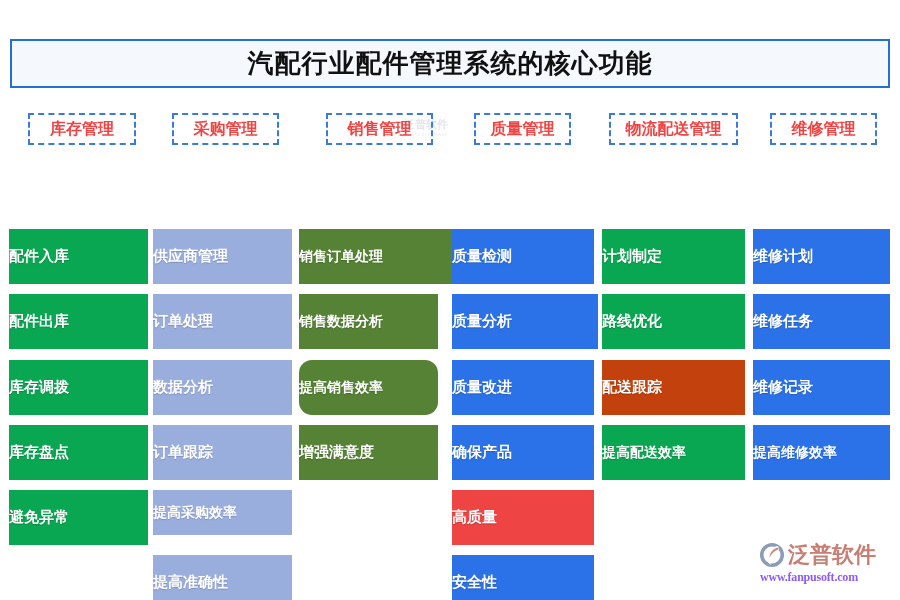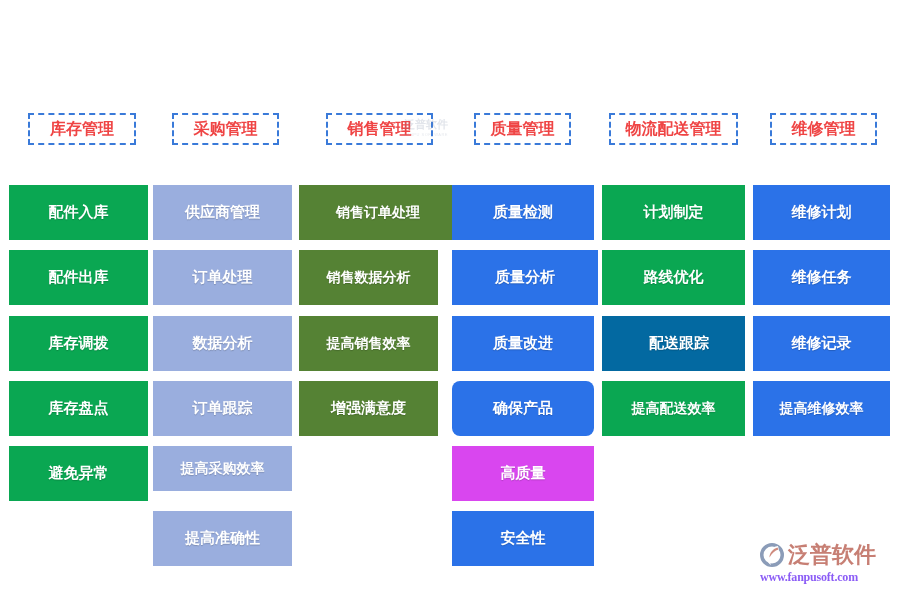--- a/index.html
+++ b/index.html
@@ -59,21 +59,21 @@
     color: #ef4444;
     white-space: nowrap;
   }
 
   
   .cell {
     position: absolute;
     height: 55px;
     display: flex;
     align-items: center;
-    justify-content: center;
+    margin-top: 44px;
   }
   .cell span {
     font-size: 15px;
     font-weight: bold;
     color: #ffffff;
     white-space: nowrap;
     text-shadow: 0 1px 1px rgba(0,0,0,0.18);
   }
   .cell.narrow span { font-size: 14px; }
 
@@ -143,20 +143,23 @@
     margin-left: 2px;
     white-space: nowrap;
     letter-spacing: -0.2px;
   }
 </style>
 </head>
 <body>
 
 <div id="canvas">
 
+  <div id="title-banner">
+    <div id="title-text">汽配行业配件管理系统的核心功能</div>
+  </div>
 
   <div id="headers-layer">
       <div class="col-header" style="left: 28px; top: 113px; width: 108px;">
         <span>库存管理</span>
       </div>
       <div class="col-header" style="left: 172px; top: 113px; width: 107px;">
         <span>采购管理</span>
       </div>
       <div class="col-header" style="left: 326px; top: 113px; width: 107px;">
         <span>销售管理</span>
@@ -205,51 +208,51 @@
       </div>
       <div class="cell" style="left: 153px; top: 511px; width: 139px; height: 55px; background: rgb(154, 174, 222);">
         <span>提高准确性</span>
       </div>
       <div class="cell narrow" style="left: 299px; top: 185px; width: 158px; height: 55px; background: rgb(85, 130, 52);">
         <span>销售订单处理</span>
       </div>
       <div class="cell narrow" style="left: 299px; top: 250px; width: 139px; height: 55px; background: rgb(85, 130, 52);">
         <span>销售数据分析</span>
       </div>
-      <div class="cell narrow" style="left: 299px; top: 316px; width: 139px; height: 55px; background: rgb(85, 130, 52);">
+      <div class="cell narrow" style="left: 299px; top: 316px; width: 139px; height: 55px; background: rgb(85, 130, 52); border-radius: 13px;">
         <span>提高销售效率</span>
       </div>
       <div class="cell" style="left: 299px; top: 381px; width: 139px; height: 55px; background: rgb(85, 130, 52);">
         <span>增强满意度</span>
       </div>
       <div class="cell" style="left: 452px; top: 185px; width: 142px; height: 55px; background: rgb(43, 114, 232);">
         <span>质量检测</span>
       </div>
       <div class="cell" style="left: 452px; top: 250px; width: 146px; height: 55px; background: rgb(43, 114, 232);">
         <span>质量分析</span>
       </div>
       <div class="cell" style="left: 452px; top: 316px; width: 142px; height: 55px; background: rgb(43, 114, 232);">
         <span>质量改进</span>
       </div>
-      <div class="cell" style="left: 452px; top: 381px; width: 142px; height: 55px; background: rgb(43, 114, 232); border-radius: 8px;">
+      <div class="cell" style="left: 452px; top: 381px; width: 142px; height: 55px; background: rgb(43, 114, 232);">
         <span>确保产品</span>
       </div>
-      <div class="cell" style="left: 452px; top: 446px; width: 142px; height: 55px; background: #d946ef;">
+      <div class="cell" style="left: 452px; top: 446px; width: 142px; height: 55px; background: #ef4444;">
         <span>高质量</span>
       </div>
       <div class="cell" style="left: 452px; top: 511px; width: 142px; height: 55px; background: rgb(43, 114, 232);">
         <span>安全性</span>
       </div>
       <div class="cell" style="left: 602px; top: 185px; width: 143px; height: 55px; background: rgb(10, 167, 82);">
         <span>计划制定</span>
       </div>
       <div class="cell" style="left: 602px; top: 250px; width: 143px; height: 55px; background: rgb(10, 167, 82);">
         <span>路线优化</span>
       </div>
-      <div class="cell" style="left: 602px; top: 316px; width: 143px; height: 55px; background: #0369a1; padding-left: 11px;">
+      <div class="cell" style="left: 602px; top: 316px; width: 143px; height: 55px; background: #c2410c;">
         <span>配送跟踪</span>
       </div>
       <div class="cell narrow" style="left: 602px; top: 381px; width: 143px; height: 55px; background: rgb(10, 167, 82);">
         <span>提高配送效率</span>
       </div>
       <div class="cell" style="left: 753px; top: 185px; width: 137px; height: 55px; background: rgb(43, 114, 232);">
         <span>维修计划</span>
       </div>
       <div class="cell" style="left: 753px; top: 250px; width: 137px; height: 55px; background: rgb(43, 114, 232);">
         <span>维修任务</span>

